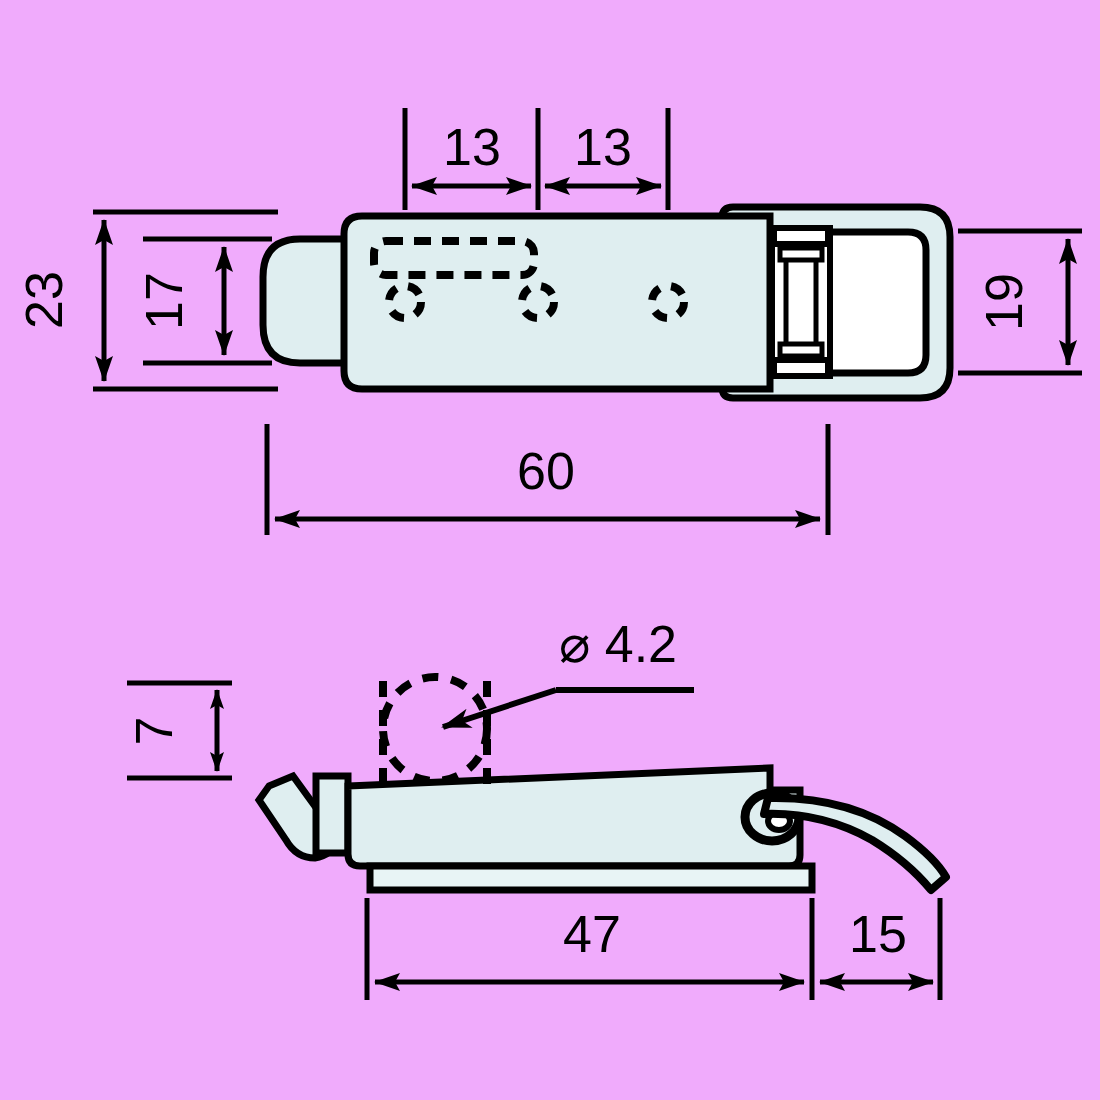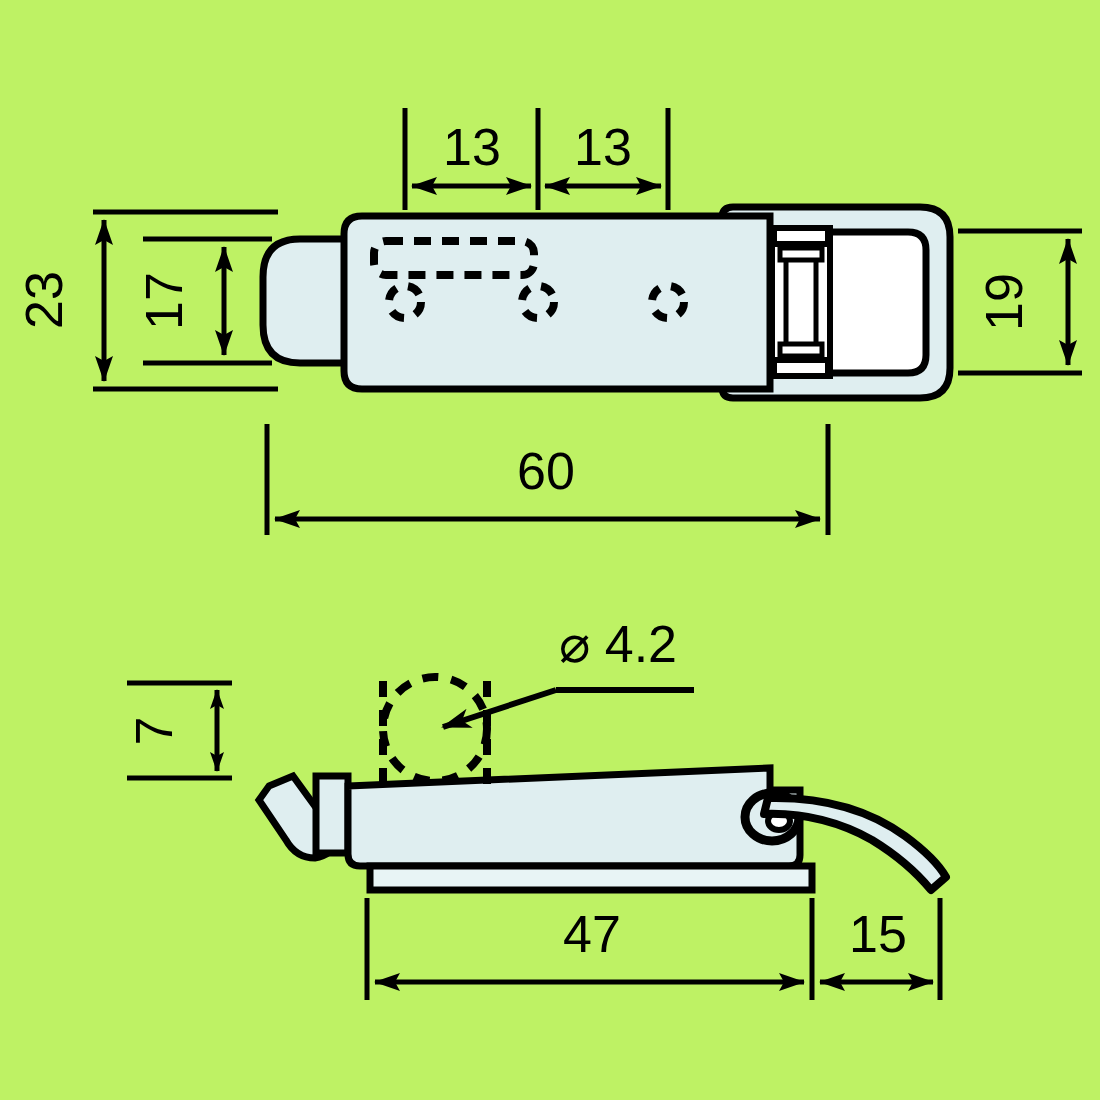--- a/index.html
+++ b/index.html
@@ -10,21 +10,21 @@
   body {
     width: 1100px;
     height: 1100px;
     font-family: "Liberation Sans", sans-serif;
     overflow: hidden;
   }
   #stage {
     position: relative;
     width: 1100px;
     height: 1100px;
-    background: #bef264;
+    background: #f0abfc;
   }
   svg.drawing {
     position: absolute;
     left: 0;
     top: 0;
     width: 1100px;
     height: 1100px;
     display: block;
   }
   .dimtext {

